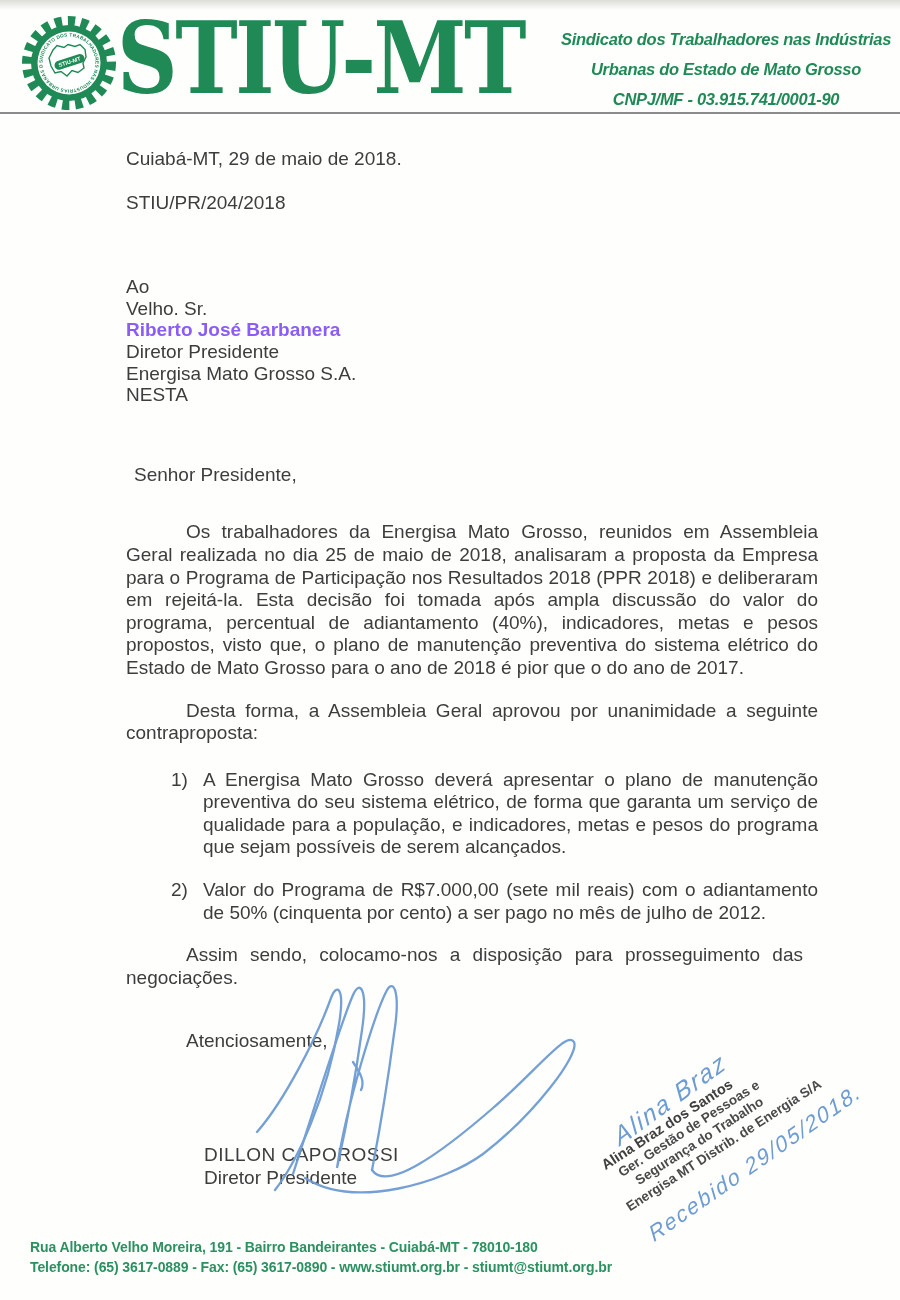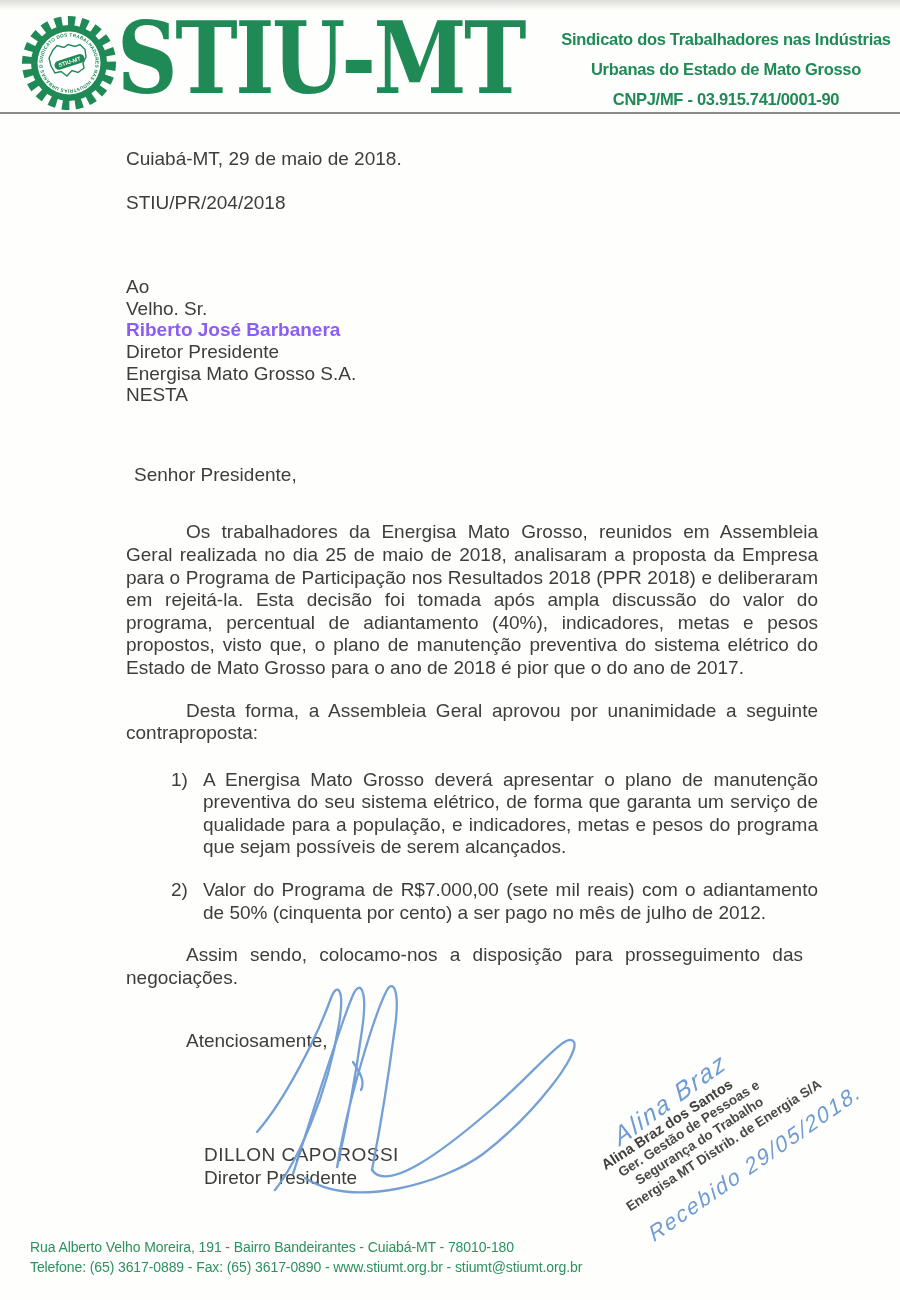--- a/index.html
+++ b/index.html
@@ -13,21 +13,21 @@
   
   .logo-wrap{position:absolute;left:16px;top:13px;width:106px;height:102px;}
   .brand-title{
     position:absolute;left:117px;top:6px;width:520px;height:104px;
     font-family:"DejaVu Serif", serif;font-weight:bold;font-size:100px;line-height:104px;
     color:#1f8a55;letter-spacing:-3px;transform:scaleX(0.84);transform-origin:left center;
     white-space:nowrap;
   }
   .brand-sub{
     position:absolute;left:552px;top:24px;width:348px;text-align:center;
-    color:#1f8a55;font-weight:bold;font-size:16.5px;line-height:30px;letter-spacing:-0.3px;
+    color:#1f8a55;font-weight:bold;font-size:16.5px;line-height:30px;letter-spacing:-0.3px;font-style:italic;
   }
   .header-rule{position:absolute;left:0;top:112px;width:900px;height:2px;background:#8b8b8b;}
   
   .body-col{
     position:absolute;left:126px;top:148px;width:692px;
     font-size:19px;line-height:22.6px;color:#3d3d3d;
   }
   .city-date{margin:0 0 21px 0;}
   .ref{margin:12px 0 62px 0;}
   .recipient{line-height:21.6px;margin:0 0 58px 0;}
@@ -54,21 +54,21 @@
   .stamp-hand-name{font-size:25px;letter-spacing:2px;margin-left:26px;transform:rotate(-3deg) skewX(-10deg);}
   .stamp-line{font-size:13.5px;font-weight:700;color:#4a4a4a;line-height:16.2px;white-space:nowrap;}
   .sl-1{margin-left:0;font-size:14.5px;color:#3f3f3f;}
   .sl-2{margin-left:10px;}
   .sl-3{margin-left:20px;}
   .sl-4{margin-left:-2px;}
   .stamp-received{font-size:22px;letter-spacing:2px;margin-top:10px;margin-left:2px;transform:rotate(-2deg) skewX(-8deg);white-space:nowrap;}
   
   .footer{
     position:absolute;left:30px;top:1237px;width:840px;
-    color:#2b9160;font-weight:normal;font-size:14px;line-height:20px;letter-spacing:-0.1px;
+    color:#2b9160;font-weight:bold;font-size:14px;line-height:20px;letter-spacing:-0.1px;
   }
 </style>
 </head>
 <body>
 
 <div class="page">
   <div class="scan-edge-top"></div>
 
   <div class="logo-wrap">
     <svg width="106" height="102" viewBox="0 0 106 102">

